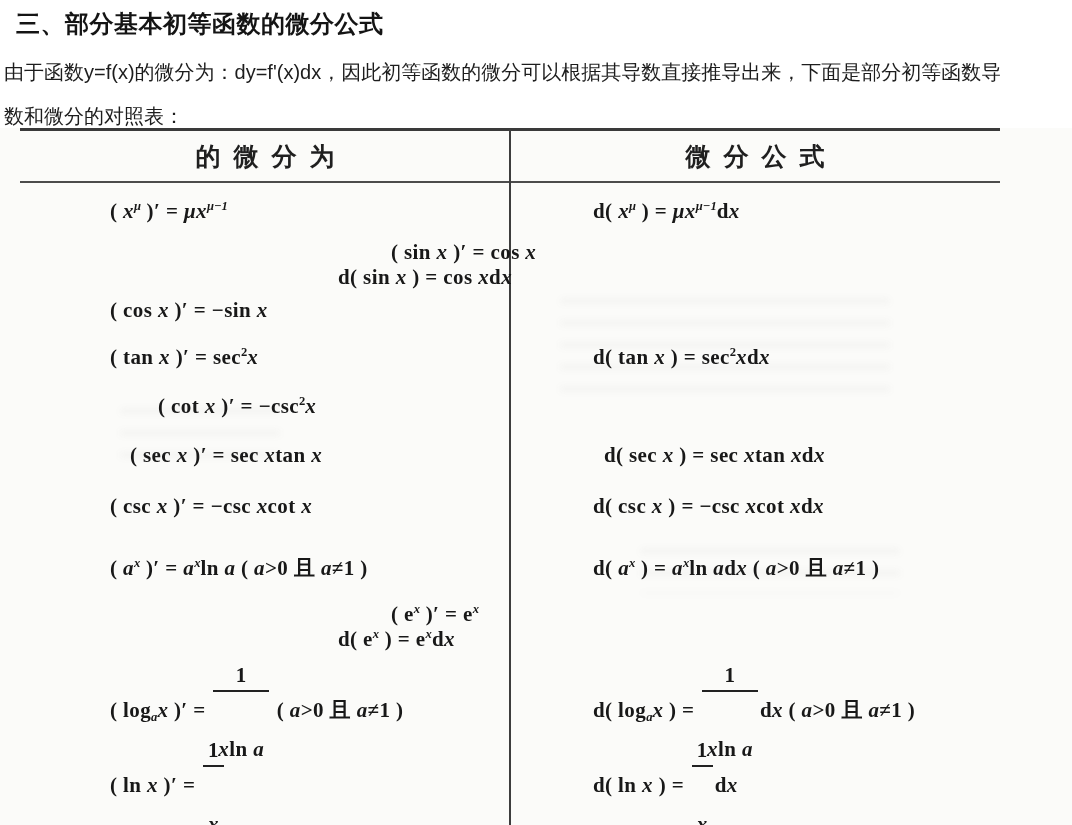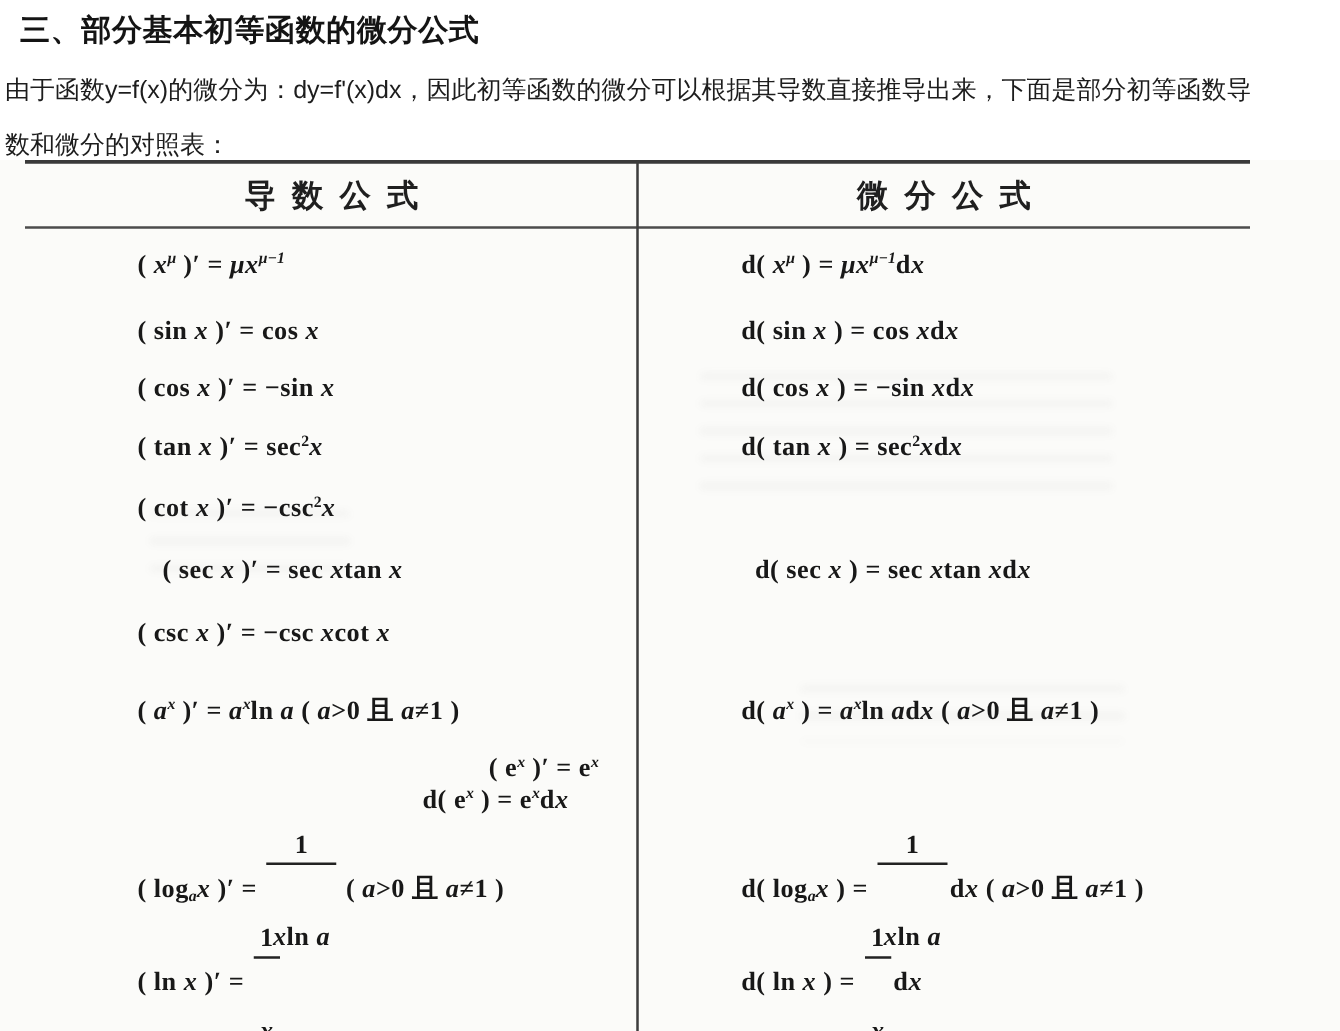--- a/index.html
+++ b/index.html
@@ -61,75 +61,75 @@
 </head>
 <body>
 
 <div class="sec-title">三、部分基本初等函数的微分公式</div>
 
 <div class="intro">由于函数y=f(x)的微分为：dy=f'(x)dx，因此初等函数的微分可以根据其导数直接推导出来，下面是部分初等函数导数和微分的对照表：</div>
 
 <div class="table-wrap">
   <div class="line-top"></div>
   <div class="header-row">
-    <div class="header-cell">导数公式</div>
+    <div class="header-cell">的微分为</div>
     <div class="header-cell">微分公式</div>
   </div>
   <div class="line-mid"></div>
   <div class="vline"></div>
 
   <div class="tbody" id="table-body">
       <div class="frow" style="height: 57px; font-family: Liberation Serif, serif;">
         <div class="fcell left">
           <span class="formula"><span>( </span><span class="i">x</span><span class="isup">μ</span><span> )′ = </span><span class="i">μx</span><span class="isup">μ−1</span></span>
         </div>
         <div class="fcell right">
           <span class="formula"><span>d( </span><span class="i">x</span><span class="isup">μ</span><span> ) = </span><span class="i">μx</span><span class="isup">μ−1</span><span>d</span><span class="i">x</span></span>
         </div>
       </div>
-      <div class="frow" style="height: 48px;">
+      <div class="frow" style="height: 48px; flex-direction: column;">
         <div class="fcell left">
           <span class="formula"><span>( sin </span><span class="i">x</span><span> )′ = cos </span><span class="i">x</span></span>
         </div>
         <div class="fcell right">
           <span class="formula"><span>d( sin </span><span class="i">x</span><span> ) = cos </span><span class="i">x</span><span>d</span><span class="i">x</span></span>
         </div>
       </div>
       <div class="frow" style="height: 44px;">
         <div class="fcell left">
           <span class="formula"><span>( cos </span><span class="i">x</span><span> )′ = −sin </span><span class="i">x</span></span>
         </div>
-        <div class="fcell right">
-          <span class="formula"><span>d( cos </span><span class="i">x</span><span> ) = −sin </span><span class="i">x</span><span>d</span><span class="i">x</span></span>
-        </div>
       </div>
       <div class="frow" style="height: 50px;">
         <div class="fcell left">
           <span class="formula"><span>( tan </span><span class="i">x</span><span> )′ = sec</span><span class="sup">2</span><span class="i">x</span></span>
         </div>
         <div class="fcell right">
           <span class="formula"><span>d( tan </span><span class="i">x</span><span> ) = sec</span><span class="sup">2</span><span class="i">x</span><span>d</span><span class="i">x</span></span>
         </div>
       </div>
-      <div class="frow" style="height: 49px;">
+      <div class="frow" style="height: 49px; margin-left: 48px;">
         <div class="fcell left">
           <span class="formula"><span>( cot </span><span class="i">x</span><span> )′ = −csc</span><span class="sup">2</span><span class="i">x</span></span>
         </div>
       </div>
       <div class="frow" style="height: 48px; padding-left: 20px;">
         <div class="fcell left">
           <span class="formula"><span>( sec </span><span class="i">x</span><span> )′ = sec </span><span class="i">x</span><span>tan </span><span class="i">x</span></span>
         </div>
         <div class="fcell right">
           <span class="formula"><span>d( sec </span><span class="i">x</span><span> ) = sec </span><span class="i">x</span><span>tan </span><span class="i">x</span><span>d</span><span class="i">x</span></span>
         </div>
       </div>
       <div class="frow" style="height: 55px;">
         <div class="fcell left">
           <span class="formula"><span>( csc </span><span class="i">x</span><span> )′ = −csc </span><span class="i">x</span><span>cot </span><span class="i">x</span></span>
+        </div>
+        <div class="fcell right">
+          <span class="formula"><span>d( csc </span><span class="i">x</span><span> ) = −csc </span><span class="i">x</span><span>cot </span><span class="i">x</span><span>d</span><span class="i">x</span></span>
         </div>
       </div>
       <div class="frow" style="height: 68px;">
         <div class="fcell left">
           <span class="formula"><span>( </span><span class="i">a</span><span class="isup">x</span><span> )′ = </span><span class="i">a</span><span class="isup">x</span><span>ln </span><span class="i">a</span><span>  ( </span><span class="i">a</span><span>&gt;0 且 </span><span class="i">a</span><span>≠1 )</span></span>
         </div>
         <div class="fcell right">
           <span class="formula"><span>d( </span><span class="i">a</span><span class="isup">x</span><span> ) = </span><span class="i">a</span><span class="isup">x</span><span>ln </span><span class="i">a</span><span>d</span><span class="i">x</span><span>  ( </span><span class="i">a</span><span>&gt;0 且 </span><span class="i">a</span><span>≠1 )</span></span>
         </div>
       </div>

